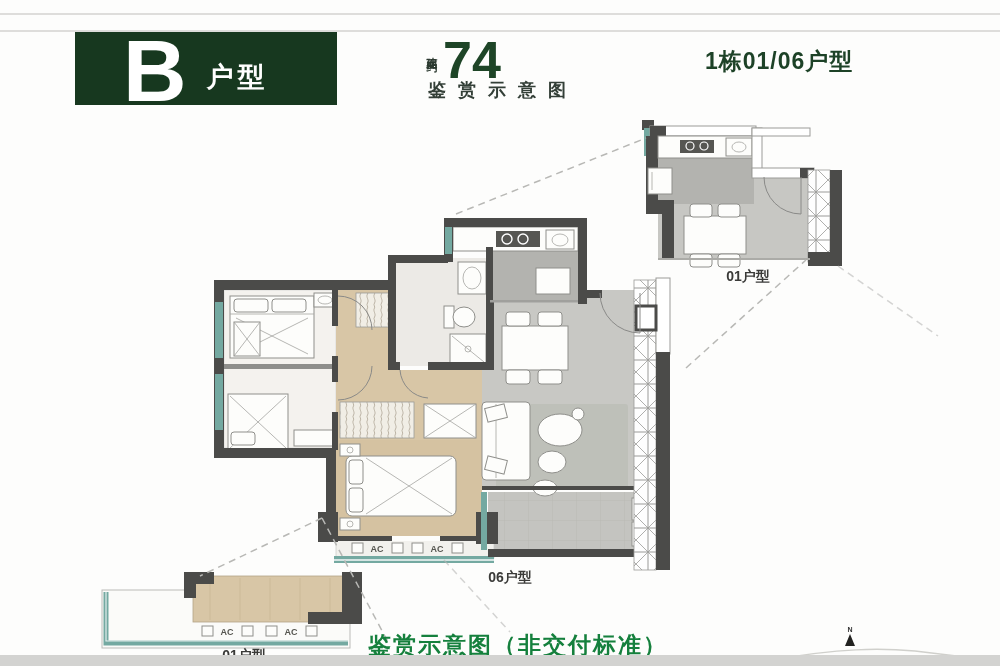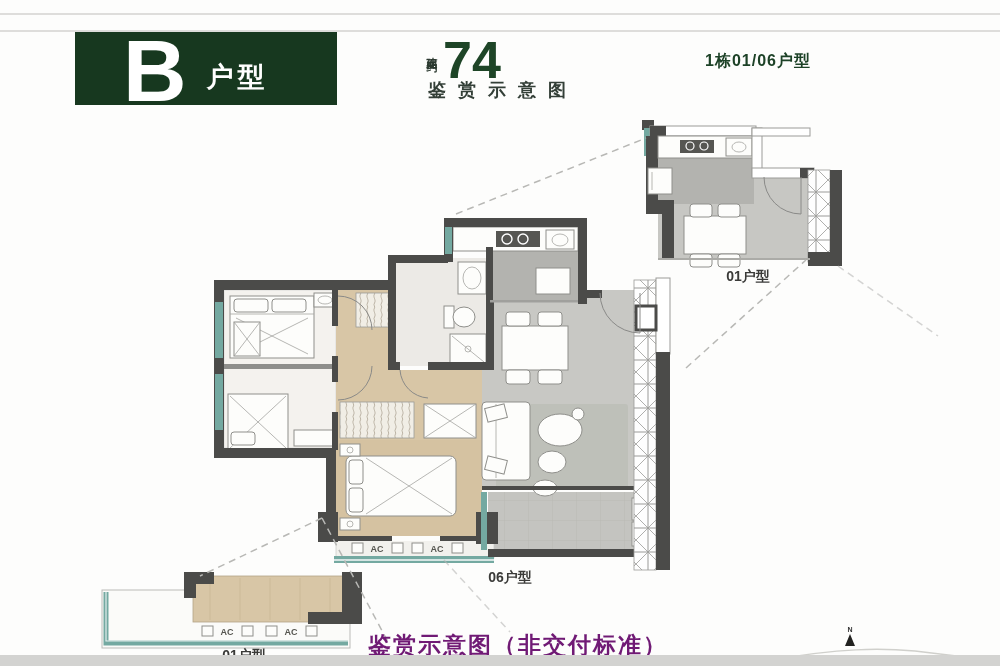--- a/index.html
+++ b/index.html
@@ -14,24 +14,24 @@
                letter-spacing:0;}
   #plan-type{color:#ffffff;font-size:27px;font-weight:bold;margin:0 0 10px 20px;letter-spacing:4px;}
   #area-group{position:absolute;left:424px;top:36px;display:flex;align-items:flex-start;}
   #area-prefix{writing-mode:vertical-rl;text-orientation:upright;font-size:11px;font-weight:bold;
                color:#2c3a30;letter-spacing:2px;margin-top:12px;height:48px;}
   #area-value{font-size:52px;font-weight:bold;color:#1e4527;line-height:48px;margin-left:4px;}
   #area-unit{font-size:40px;font-weight:bold;color:#1e4527;line-height:48px;}
   #area-sup{font-size:20px;font-weight:bold;color:#1e4527;vertical-align:18px;}
   #area-rooms{position:absolute;left:428px;top:78px;font-size:18px;font-weight:bold;color:#333f37;
               letter-spacing:12px;white-space:nowrap;}
-  #building-group{position:absolute;left:705px;top:48px;color:#1d4227;font-size:16px;
+  #building-group{position:absolute;left:705px;top:48px;color:#1d4227;font-size:23px;
                   font-weight:bold;line-height:26px;letter-spacing:1px;}
   
-  #caption{position:absolute;left:368px;top:630px;font-size:23px;font-weight:bold;color:#701a75;
+  #caption{position:absolute;left:368px;top:630px;font-size:23px;font-weight:bold;color:#15803d;
            letter-spacing:2px;white-space:nowrap;}
   svg{position:absolute;left:0;top:0;}
   .lbl{font-family:"Liberation Sans",sans-serif;font-size:14px;font-weight:bold;fill:#3a3a38;}
   .ac{font-family:"Liberation Sans",sans-serif;font-size:9px;fill:#55554f;font-weight:bold;}
   .north{font-family:"Liberation Sans",sans-serif;font-size:7px;fill:#333;font-weight:bold;}
   .furn{fill:#fdfdfb;stroke:#8f8f8b;stroke-width:1;}
   .furnl{stroke:#a5a5a1;stroke-width:0.8;fill:none;}
   .wall{fill:#4b4b49;}
   .arc{fill:none;stroke:#8a8a88;stroke-width:1;}
 </style>

